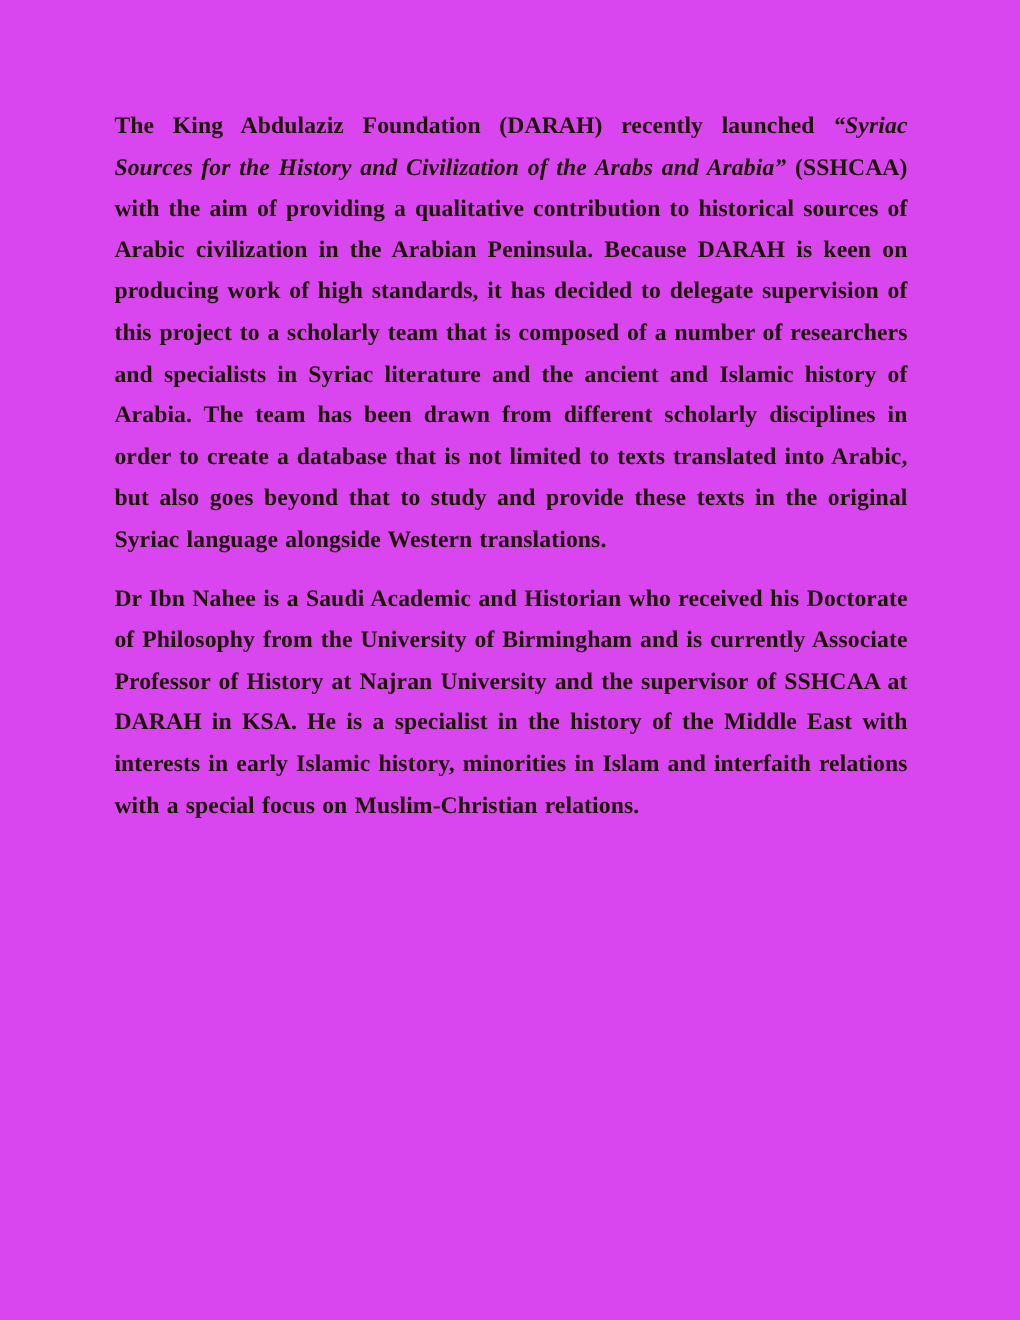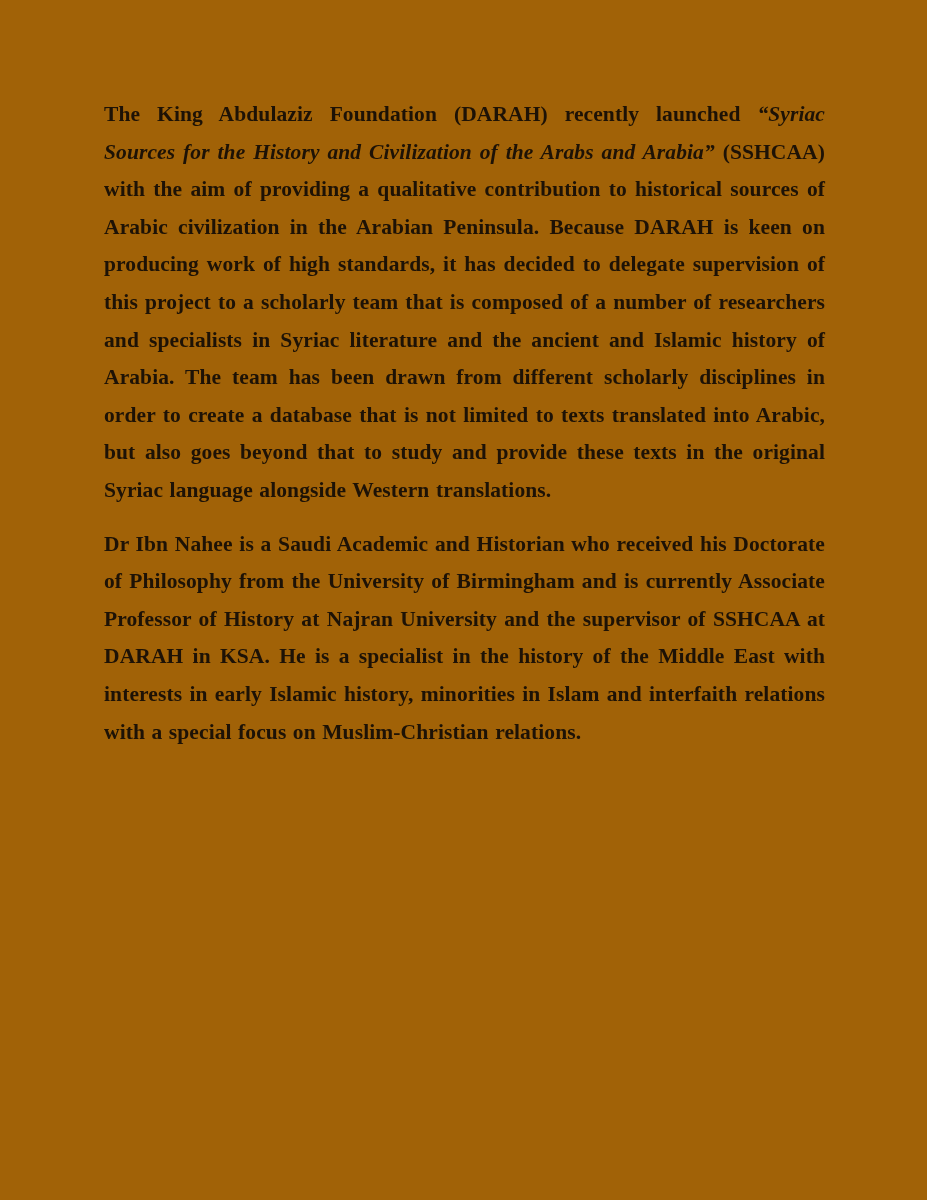--- a/index.html
+++ b/index.html
@@ -9,21 +9,21 @@
   body {
     width: 927px;
     height: 1200px;
     background: #fde49a;
     overflow: hidden;
   }
   .page {
     box-sizing: border-box;
     width: 927px;
     height: 1200px;
-    background: #a16207;
+    background: #d946ef;
     padding: 96px 102px 0 104px;
   }
   .content {
     font-family: "Liberation Serif", "DejaVu Serif", serif;
     font-weight: bold;
     font-size: 21.5px;
     line-height: 37.6px;
     color: #1d1206;
     text-align: justify;
     letter-spacing: 0.1px;

